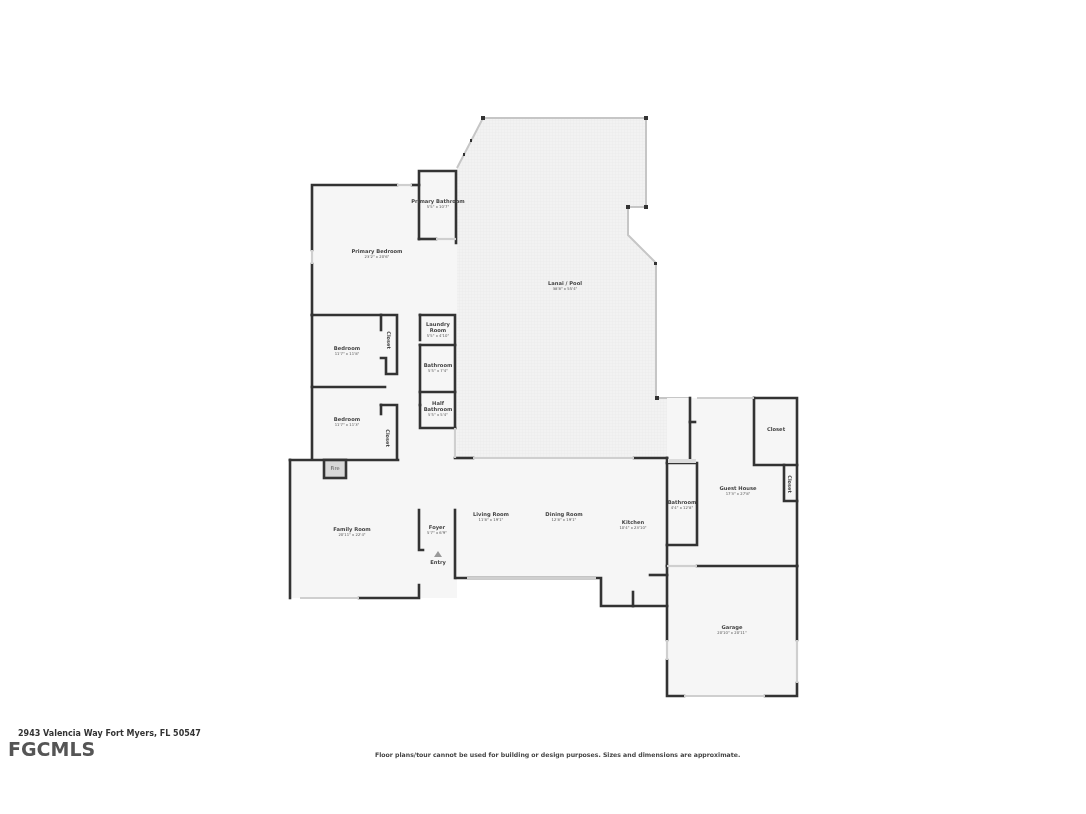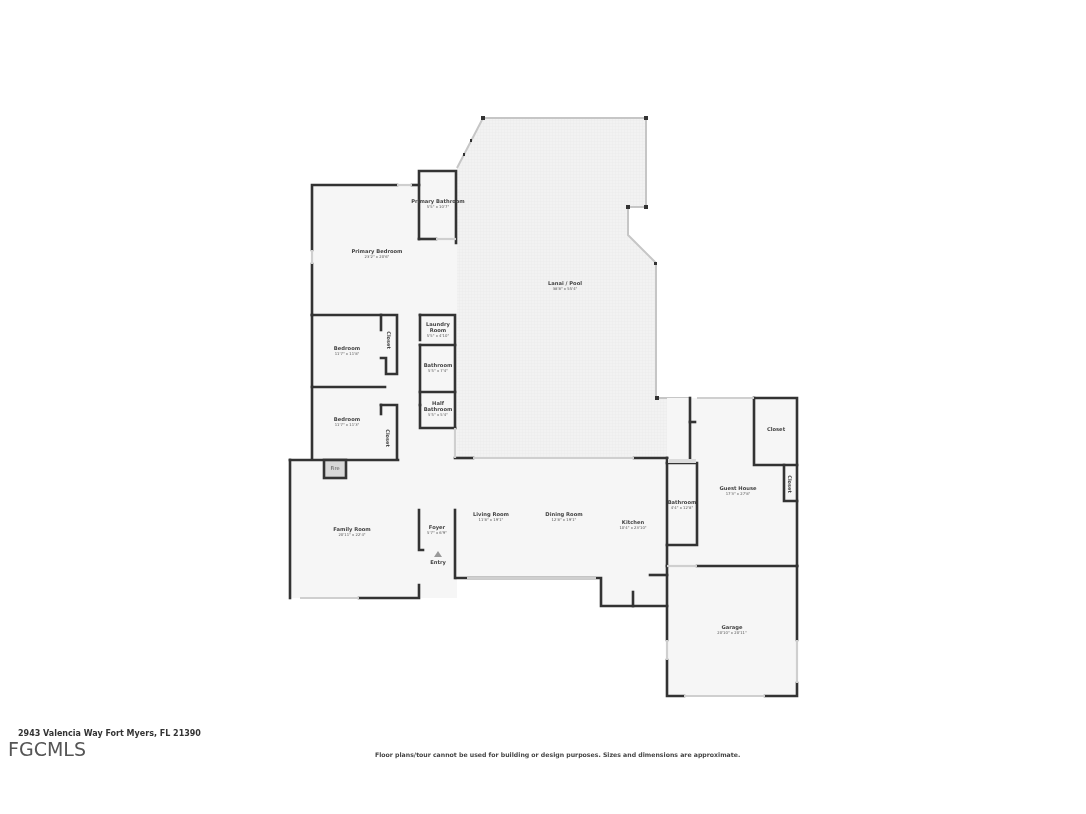--- a/index.html
+++ b/index.html
@@ -3,21 +3,21 @@
 <meta charset="utf-8">
 <style>
   html, body { margin: 0; padding: 0; background: #ffffff; }
   body { width: 1086px; height: 814px; position: relative; overflow: hidden; font-family: "DejaVu Sans", sans-serif; }
   #plan { position: absolute; left: 0; top: 0; width: 1086px; height: 814px; }
   .lbl { position: absolute; transform: translate(-50%, -50%); text-align: center; color: #444; white-space: nowrap; line-height: 1.15; }
   .lbl .n { font-size: 5.2px; font-weight: bold; display: block; }
   .lbl .d { font-size: 3.8px; display: block; color: #555; }
   .vlbl { position: absolute; transform: translate(-50%, -50%) rotate(90deg); font-size: 5px; font-weight: bold; color: #444; white-space: nowrap; }
   .address { position: absolute; left: 18px; top: 729px; font-size: 8px; font-weight: bold; color: #333; }
-  .logo { position: absolute; left: 8px; top: 738px; font-size: 19px; letter-spacing: 0px; color: #555; font-family: "DejaVu Sans", sans-serif; font-weight: normal; }
+  .logo { position: absolute; left: 8px; top: 738px; font-size: 19px; letter-spacing: 0px; color: #555; font-family: "DejaVu Sans", sans-serif; font-weight: bold; }
   .disclaimer { position: absolute; left: 375px; top: 751px; font-size: 6.2px; font-weight: bold; color: #444; }
 </style>
 </head>
 <body>
 
 <svg id="plan" viewBox="0 0 1086 814" xmlns="http://www.w3.org/2000/svg">
   <defs>
     <pattern id="tile" width="3" height="3" patternUnits="userSpaceOnUse">
       <rect width="3" height="3" fill="#f2f2f2"></rect>
       <path d="M0 0 L3 0 M0 0 L0 3" stroke="#e6e6e6" stroke-width="0.5"></path>
@@ -191,15 +191,15 @@
 </div>
 <div class="lbl" style="left:776px;top:430px;">
   <span class="n">Closet</span>
 </div>
 <div class="vlbl" style="left:790px;top:484px;">Closet</div>
 <div class="lbl" style="left:732px;top:630px;">
   <span class="n">Garage</span>
   <span class="d">20'10" x 20'11"</span>
 </div>
 
-<div class="address">2943 Valencia Way Fort Myers, FL 21390</div>
+<div class="address">2943 Valencia Way Fort Myers, FL 50547</div>
 <div class="logo">FGCMLS</div>
 <div class="disclaimer">Floor plans/tour cannot be used for building or design purposes. Sizes and dimensions are approximate.</div>
 
 </body></html>

